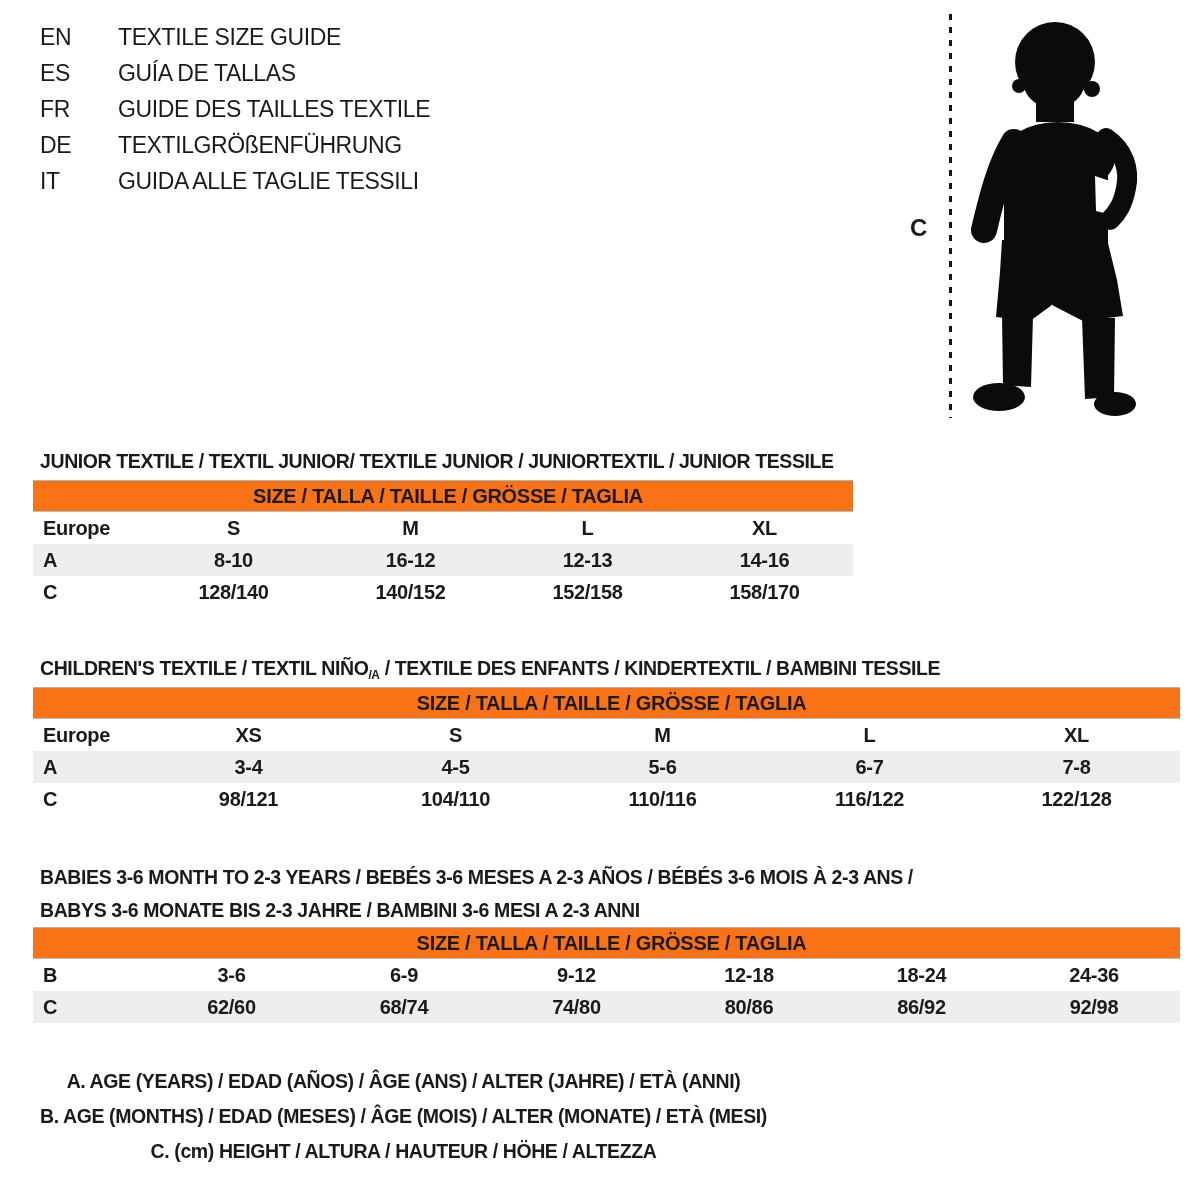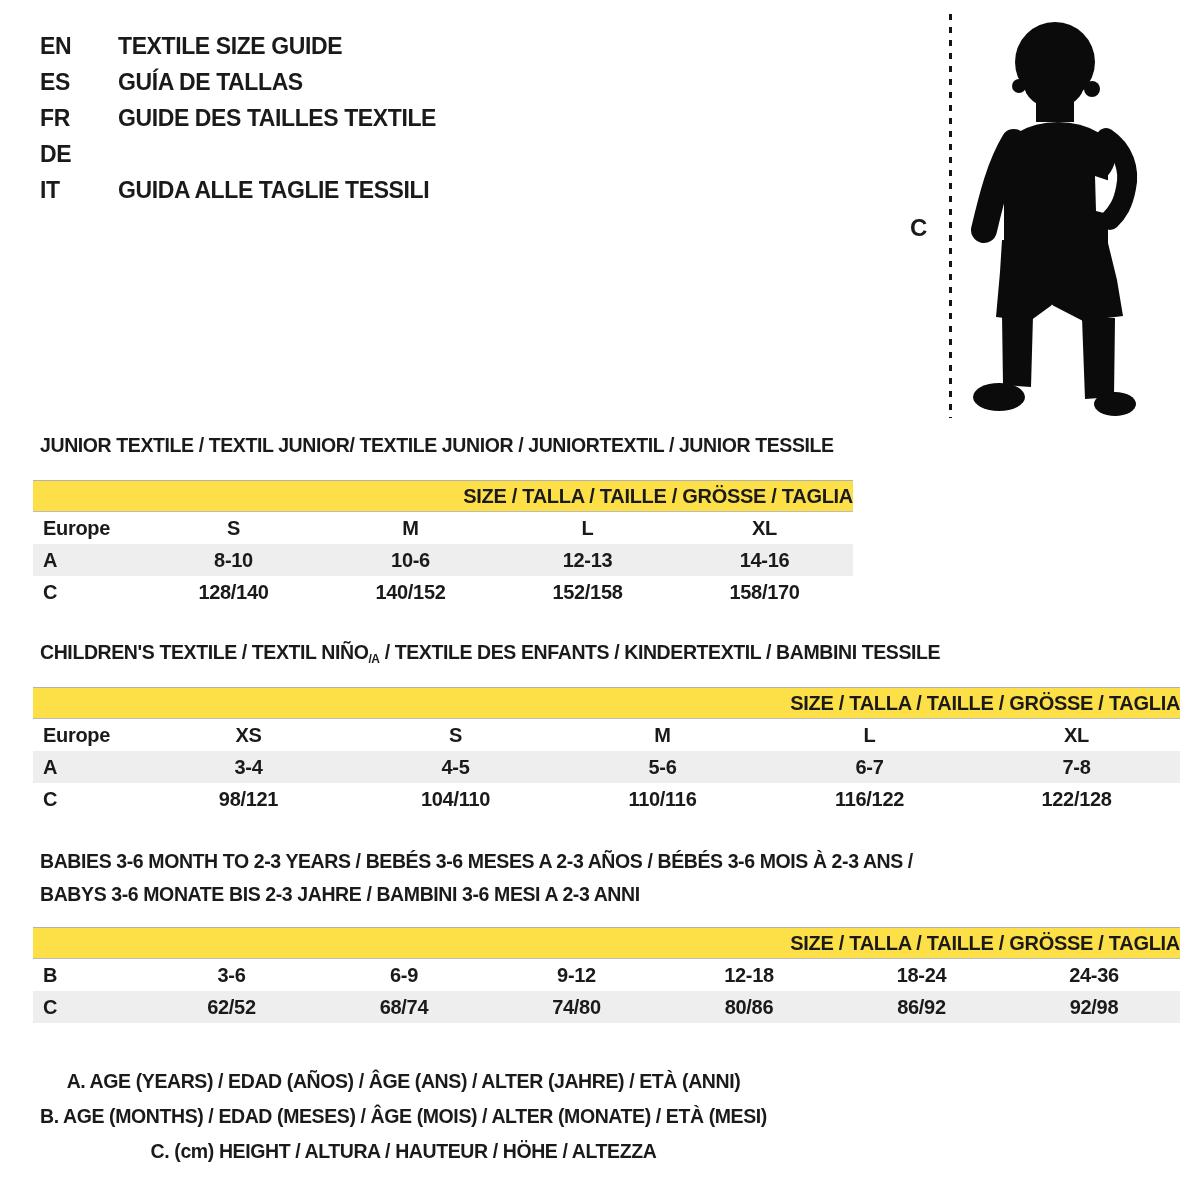--- a/index.html
+++ b/index.html
@@ -4,50 +4,50 @@
 <style>
   html,body{margin:0;padding:0;}
   body{
     width:1200px;height:1200px;background:#ffffff;
     font-family:"Liberation Sans", sans-serif;color:#1a1a1a;
   }
   .page{position:relative;width:1200px;height:1200px;background:#ffffff;overflow:hidden;}
 
   
   .lang-list{position:absolute;left:40px;top:24px;}
-  .lang-row{display:flex;height:36px;align-items:flex-end;font-size:23px;font-weight:bold;letter-spacing:-0.4px;}
+  .lang-row{display:flex;height:36px;align-items:flex-start;font-size:23px;font-weight:normal;letter-spacing:-0.4px;}
   .lang-code{width:78px;}
 
   
   .figure{position:absolute;left:900px;top:0;width:300px;height:440px;}
   .dash-line{
     position:absolute;left:49px;top:14px;width:3px;height:404px;
     background:repeating-linear-gradient(180deg,#141414 0 6px,transparent 6px 13px);
   }
   .measure-label{position:absolute;left:10px;top:214px;font-size:24px;font-weight:bold;}
   .baby-svg{position:absolute;left:40px;top:0;}
 
   
-  .section-title{position:absolute;left:40px;font-size:19.5px;font-weight:bold;letter-spacing:-0.4px;white-space:nowrap;}
+  .section-title{position:absolute;left:40px;font-size:19.5px;font-weight:bold;letter-spacing:-0.4px;white-space:nowrap;margin-top:16px;}
   .title-junior{top:434px;}
   .title-children{top:641px;}
   .title-babies{top:845px;line-height:33px;}
   .sub{font-size:12px;vertical-align:-4px;font-weight:bold;}
 
   
   .footnotes{position:absolute;left:40px;top:1064px;font-size:19.5px;font-weight:bold;letter-spacing:-0.4px;line-height:35px;text-align:center;}
 
   
   table.size-table{position:absolute;left:33px;border-collapse:collapse;table-layout:fixed;}
   .tbl-junior{top:480px;width:820px;}
   .tbl-children{top:687px;width:1147px;}
   .tbl-babies{top:927px;width:1147px;}
   .size-bar td{
-    background:#fde047;height:30px;font-size:20px;font-weight:bold;letter-spacing:-0.3px;
-    text-align:right;padding:0 0 0 10px;border-top:1px solid #b2b2b2;border-bottom:1px solid #bcbcbc;
+    background:#f97316;height:30px;font-size:20px;font-weight:bold;letter-spacing:-0.3px;
+    text-align:center;padding:0 0 0 10px;border-top:1px solid #b2b2b2;border-bottom:1px solid #bcbcbc;
   }
   td{height:32px;font-size:20px;font-weight:bold;letter-spacing:-0.3px;text-align:center;padding:0;}
   td.lbl{text-align:left;padding-left:10px;margin-top:16px;}
   tr.alt td{background:#eeeeee;}
 </style>
 </head>
 <body>
 
 <div class="page">
 
@@ -59,20 +59,21 @@
     <div class="lang-row">
       <span class="lang-code">ES</span>
       <span class="lang-title">GUÍA DE TALLAS</span>
     </div>
     <div class="lang-row">
       <span class="lang-code">FR</span>
       <span class="lang-title">GUIDE DES TAILLES TEXTILE</span>
     </div>
     <div class="lang-row">
       <span class="lang-code">DE</span>
+      <span class="lang-title">TEXTILGRÖßENFÜHRUNG</span>
     </div>
     <div class="lang-row">
       <span class="lang-code">IT</span>
       <span class="lang-title">GUIDA ALLE TAGLIE TESSILI</span>
     </div>
   </div>
 
   <div class="figure">
     <div class="measure-label">C</div>
     <div class="dash-line"></div>
@@ -114,21 +115,21 @@
     <tr>
       <td class="lbl">Europe</td>
       <td>S</td>
       <td>M</td>
       <td>L</td>
       <td>XL</td>
     </tr>
     <tr class="alt">
       <td class="lbl">A</td>
       <td>8-10</td>
-      <td>10-6</td>
+      <td>16-12</td>
       <td>12-13</td>
       <td>14-16</td>
     </tr>
     <tr>
       <td class="lbl">C</td>
       <td>128/140</td>
       <td>140/152</td>
       <td>152/158</td>
       <td>158/170</td>
     </tr>
@@ -200,21 +201,21 @@
       <td class="lbl">B</td>
       <td>3-6</td>
       <td>6-9</td>
       <td>9-12</td>
       <td>12-18</td>
       <td>18-24</td>
       <td>24-36</td>
     </tr>
     <tr class="alt">
       <td class="lbl">C</td>
-      <td>62/52</td>
+      <td>62/60</td>
       <td>68/74</td>
       <td>74/80</td>
       <td>80/86</td>
       <td>86/92</td>
       <td>92/98</td>
     </tr>
   </tbody>
     </table>
 
   <div class="footnotes">

